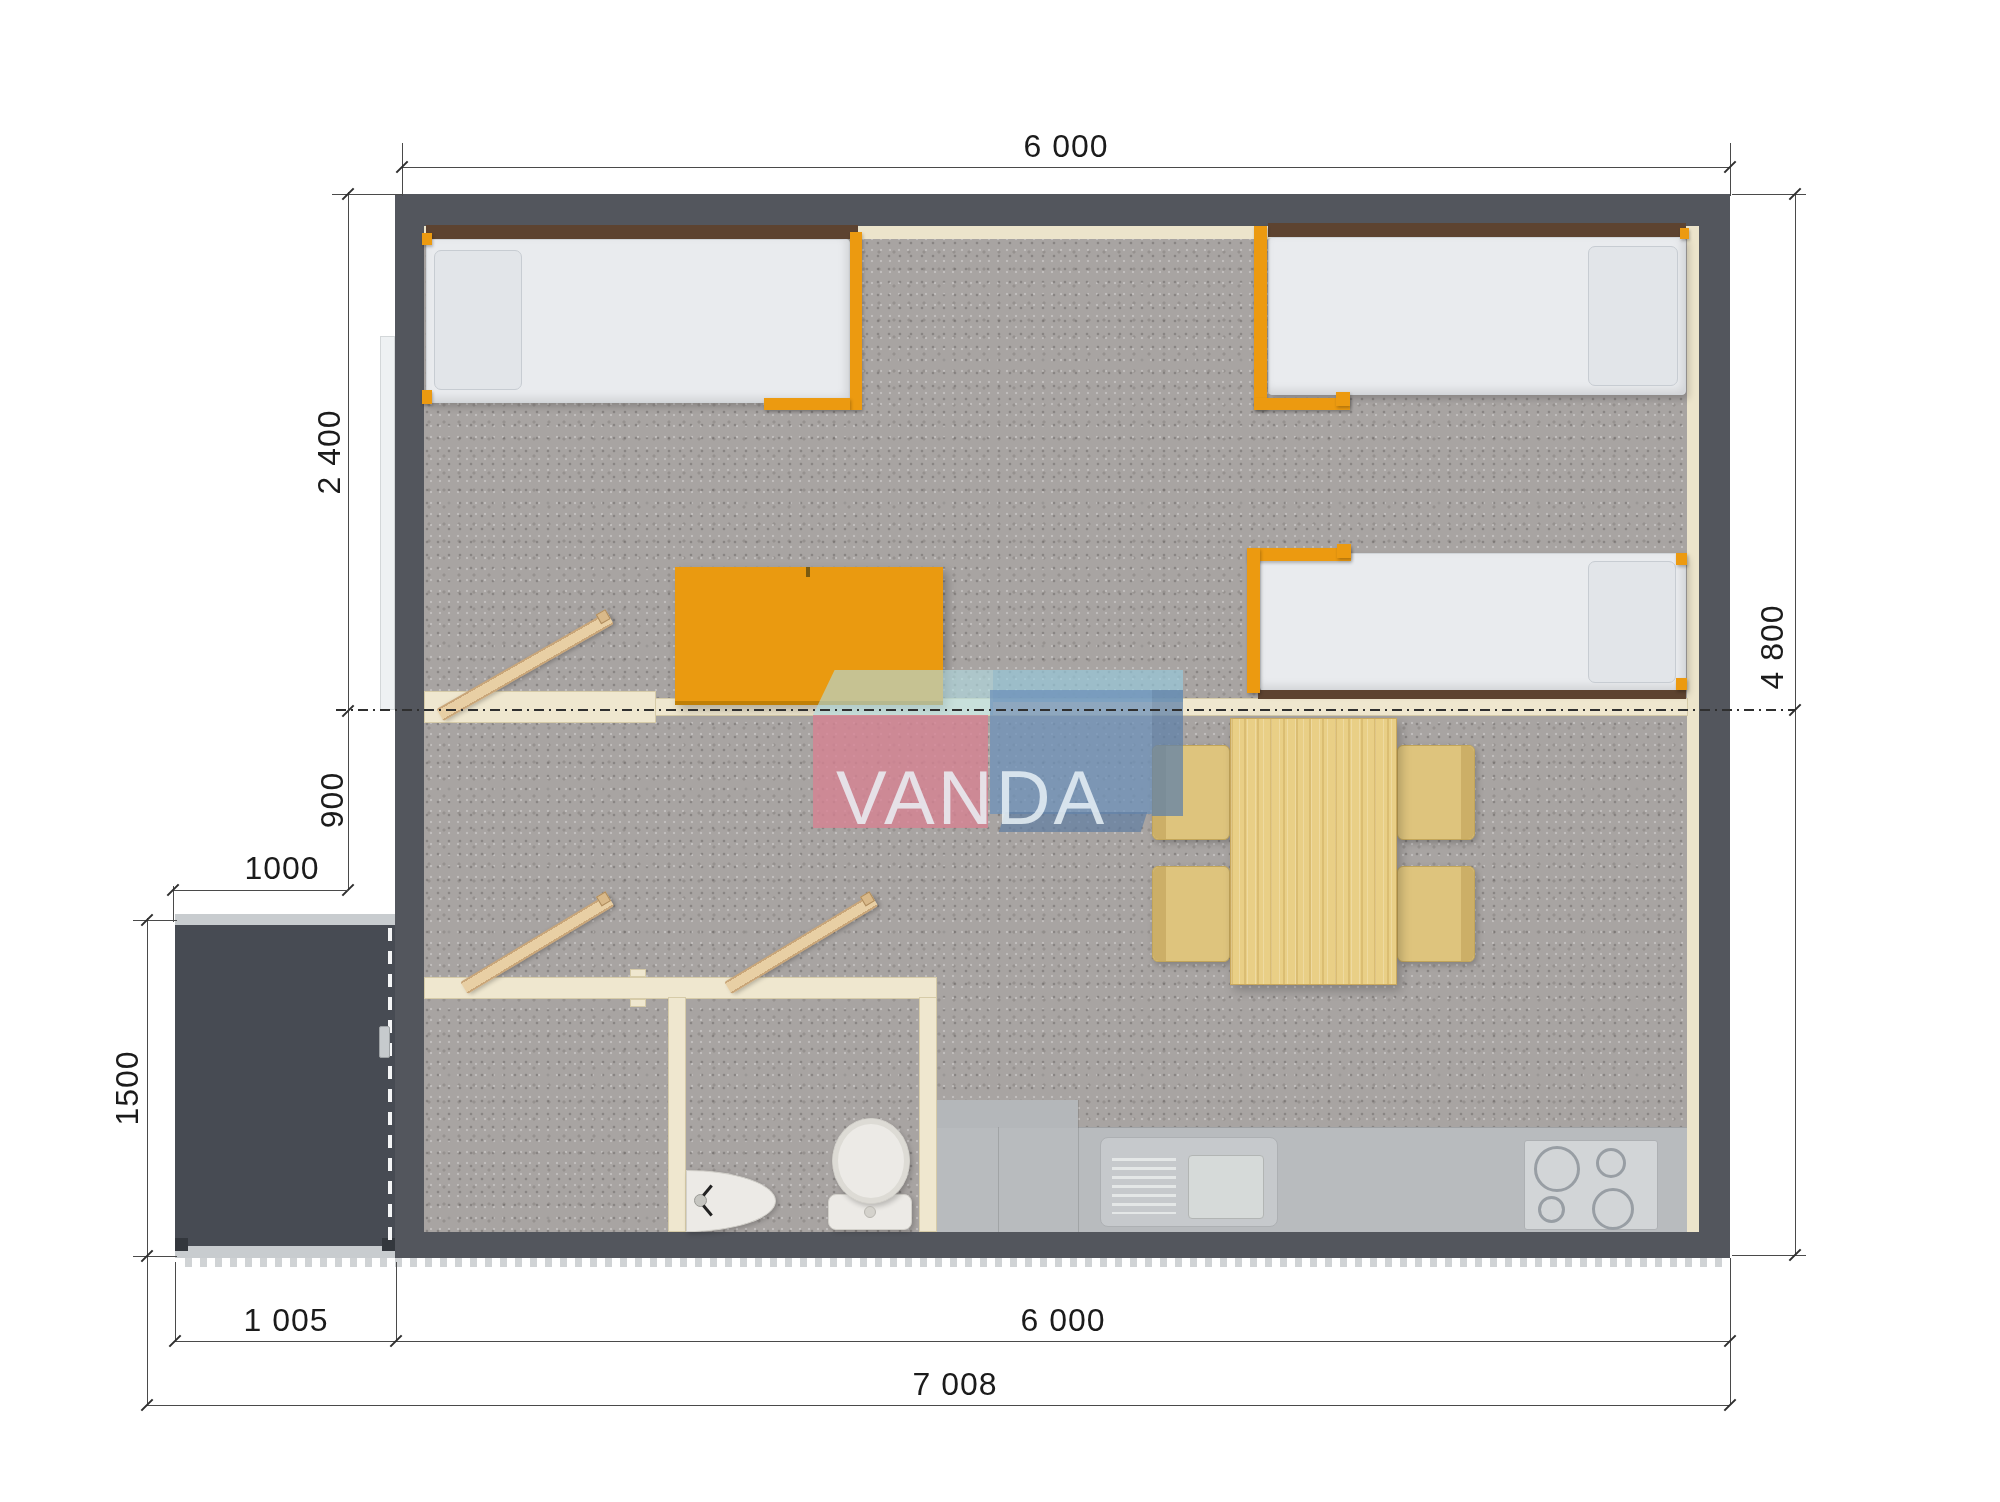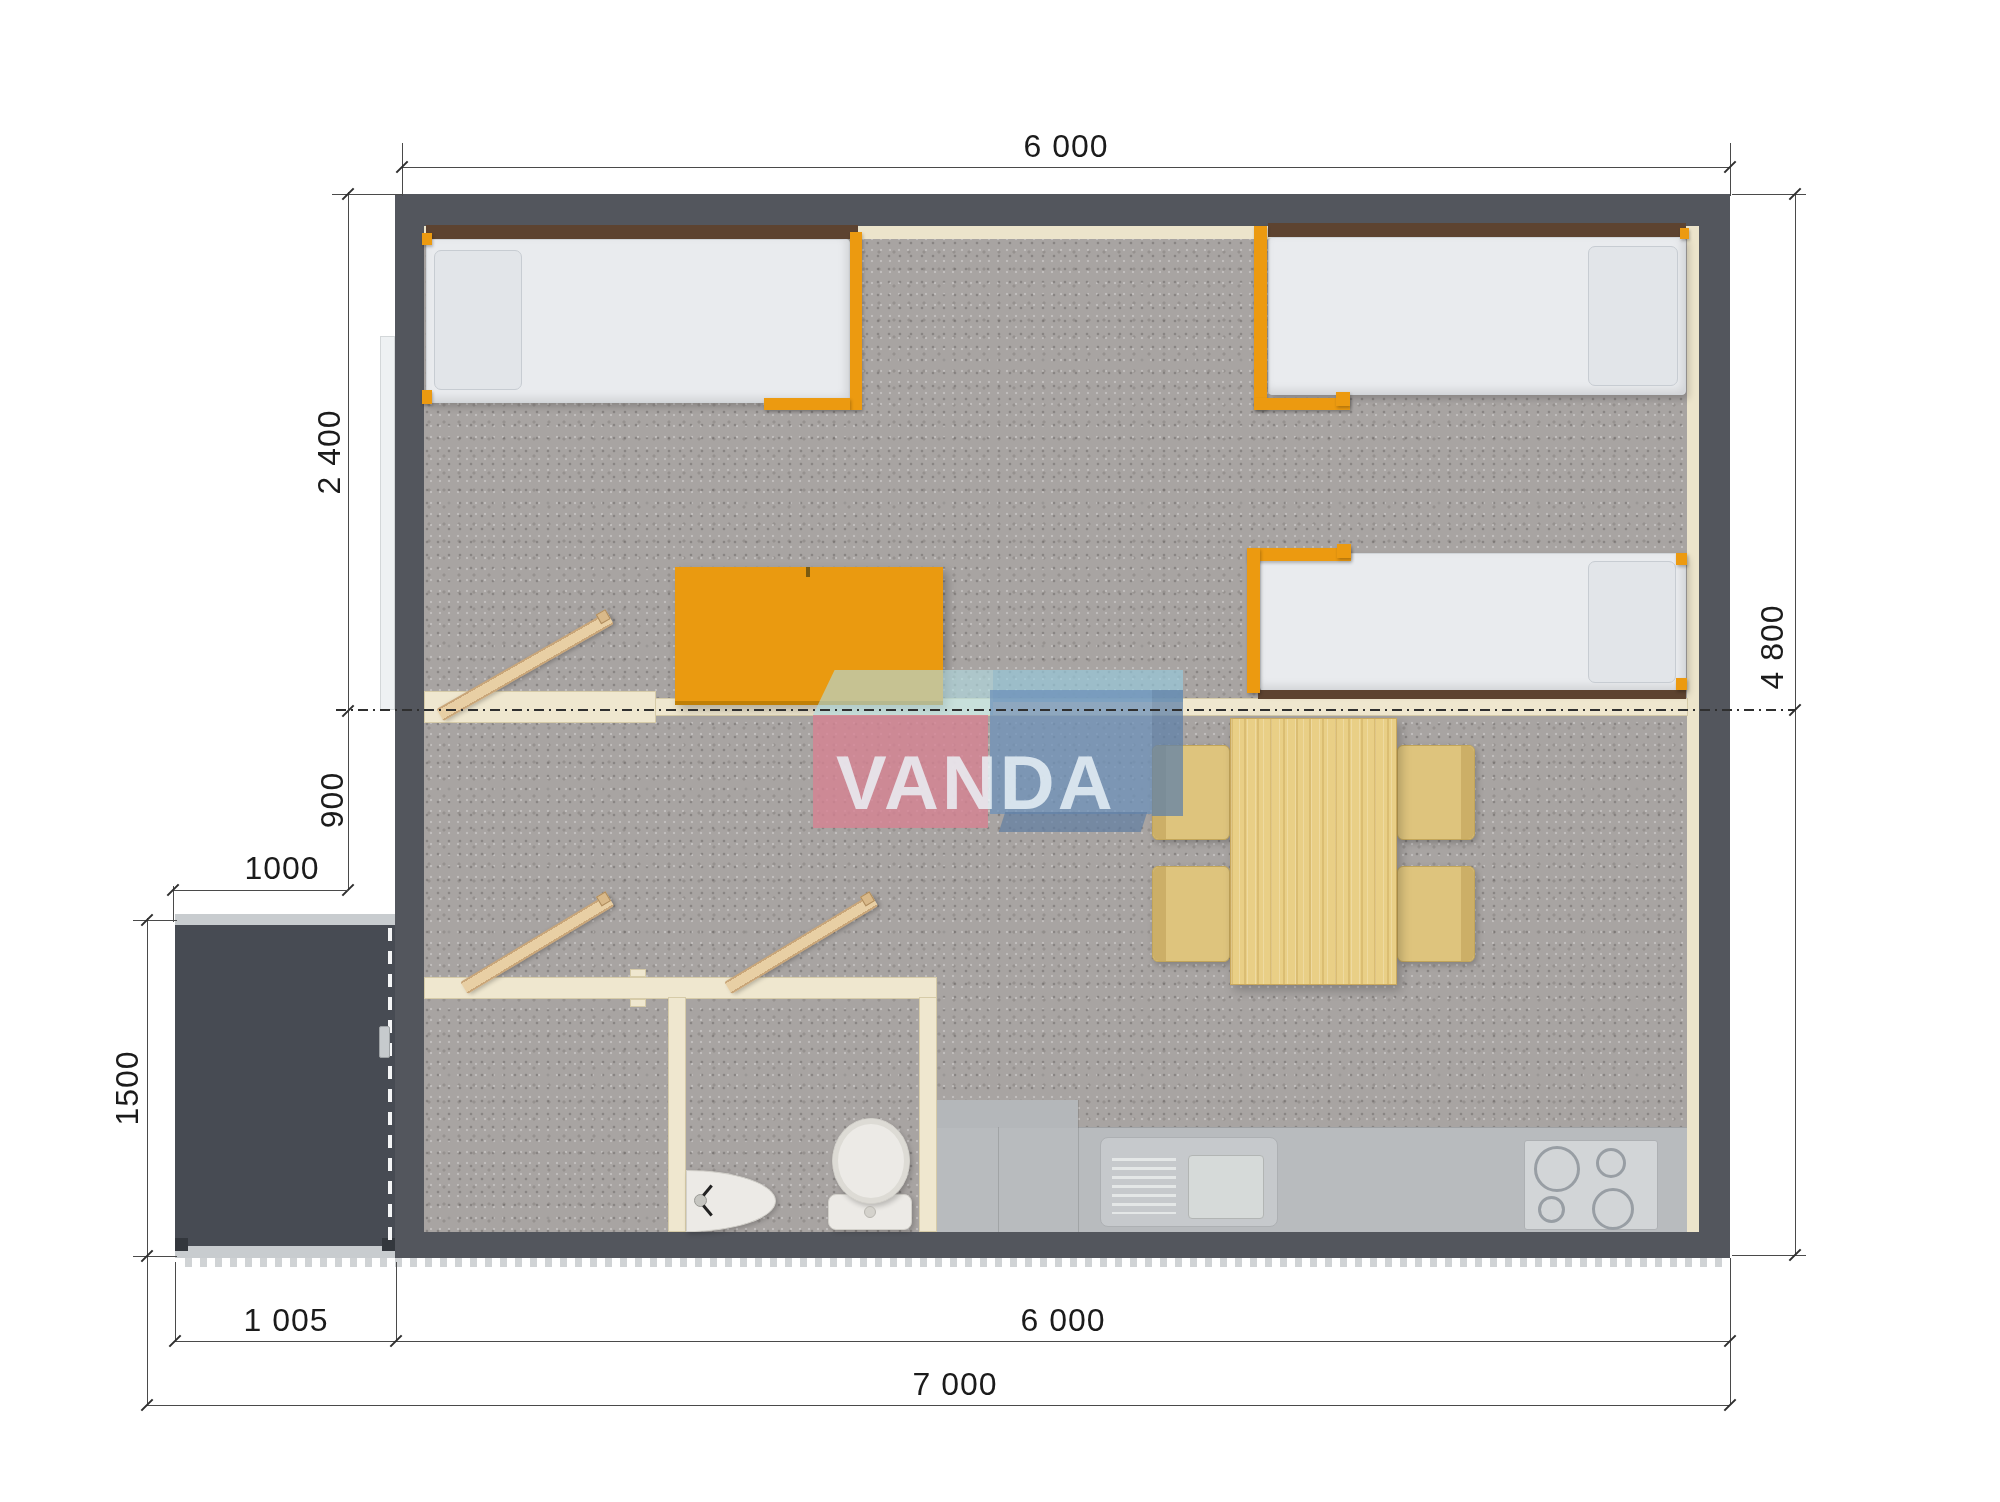--- a/index.html
+++ b/index.html
@@ -58,21 +58,21 @@
   .burner{border:3px solid #989ea4;border-radius:50%;z-index:8;}
 
   
   .logo{z-index:50;}
   .logo-pink{background:rgba(214,130,146,.80);}
   .logo-blue{background:rgba(110,145,185,.75);}
   .logo-blue-side{background:rgba(96,130,168,.75);}
   .logo-topband{background:rgba(150,200,220,.68);}
   .logo-teal{background:rgba(176,219,226,.62);}
   .logo-fold{background:rgba(96,126,162,.70);transform:skewX(-18deg);}
-  .logo-text{font-size:76px;font-weight:bold;letter-spacing:3px;color:rgba(236,244,249,.82);z-index:52;}
+  .logo-text{font-size:76px;font-weight:normal;letter-spacing:3px;color:rgba(236,244,249,.82);z-index:52;margin-top:15px;}
   .dim{z-index:60;}
 </style>
 </head>
 <body>
 
 <div id="canvas">
 
   <div class="floor" style="left:424px;top:226px;width:1275px;height:1006px;"></div>
 
   <div class="kitchen" style="left:937px;top:1127px;width:762px;height:105px;"></div>
@@ -223,15 +223,15 @@
   <div class="dim tick" style="left:167px;top:1340px;"></div>
   <div class="dim tick" style="left:388px;top:1340px;"></div>
   <div class="dim tick" style="left:1722px;top:1340px;"></div>
   <div class="dim hlabel" style="left:286px;top:1302px;">1 005</div>
   <div class="dim hlabel" style="left:1063px;top:1302px;">6 000</div>
 
   <div class="dim hline" style="left:147px;top:1405px;width:1583px;"></div>
   <div class="dim vline" style="left:147px;top:1258px;height:147px;"></div>
   <div class="dim tick" style="left:139px;top:1404px;"></div>
   <div class="dim tick" style="left:1722px;top:1404px;"></div>
-  <div class="dim hlabel" style="left:955px;top:1366px;">7 000</div>
+  <div class="dim hlabel" style="left:955px;top:1366px;">7 008</div>
 
 </div>
 
 </body></html>

